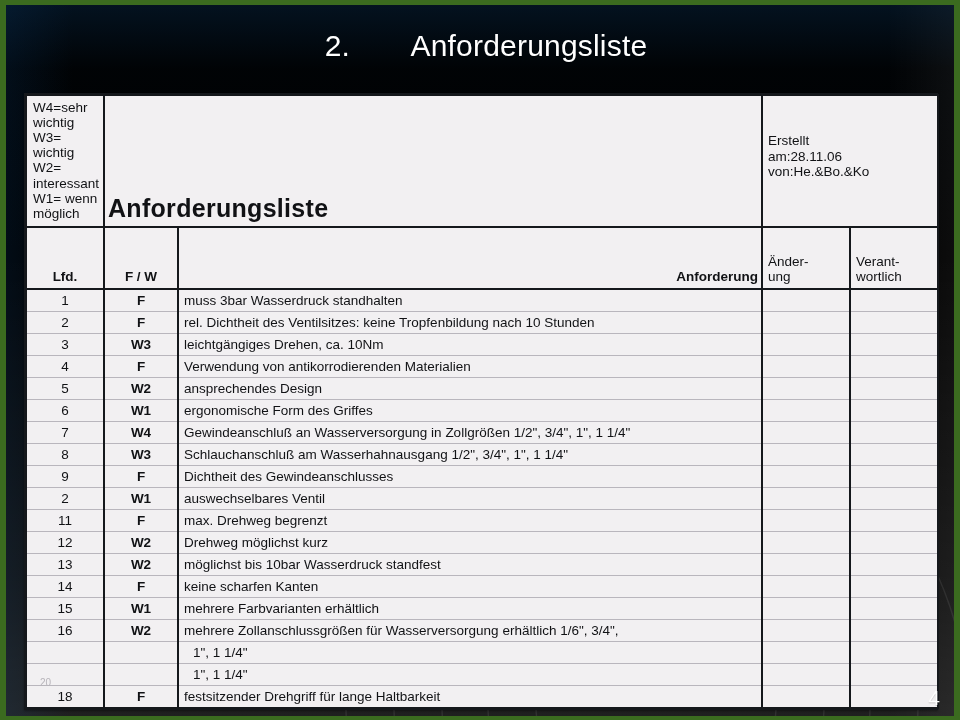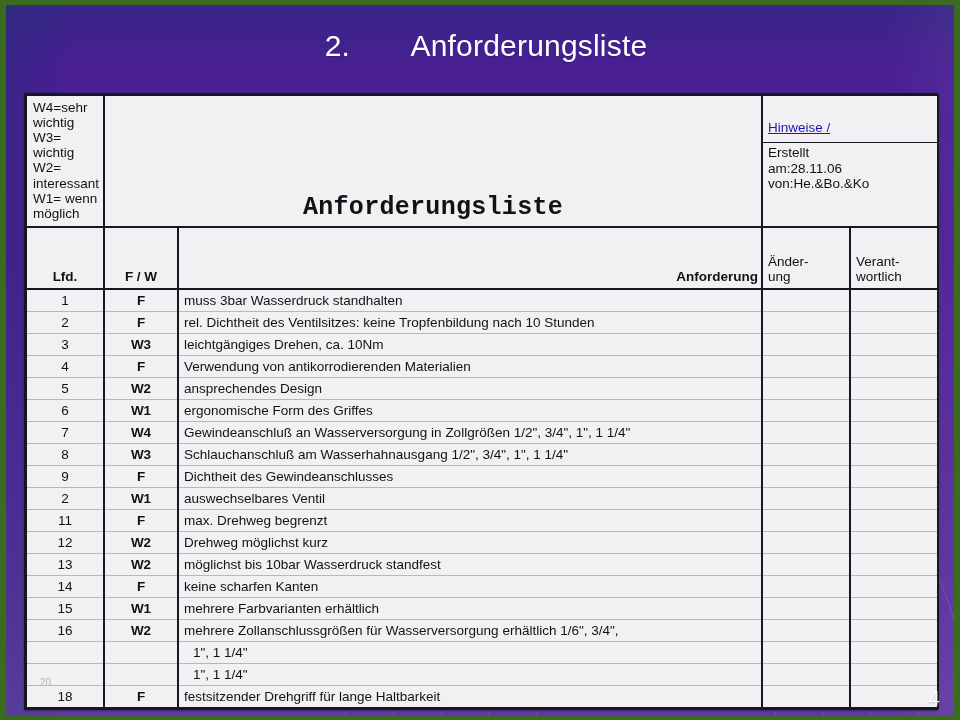--- a/index.html
+++ b/index.html
@@ -18,21 +18,21 @@
   
   #slide {
     position: relative;
     width: 960px;
     height: 720px;
     box-sizing: border-box;
     border-left: 6px solid #3b6b1f;
     border-right: 6px solid #3b6b1f;
     border-top: 5px solid #3b6b1f;
     border-bottom: 4px solid #3b6b1f;
-    background: #4c1d95;
+    background: #000000;
     overflow: hidden;
   }
   
   #bg-shade {
     position: absolute;
     left: 0; top: 0; right: 0; bottom: 0;
     background:
       linear-gradient(to bottom, rgba(12,60,105,0.30) 0%, rgba(12,60,105,0.05) 9%,
                       rgba(255,255,255,0.00) 35%, rgba(255,255,255,0.07) 80%,
                       rgba(255,255,255,0.12) 100%),
@@ -111,24 +111,23 @@
 
   
   .legend-cell {
     padding: 4px 5px 5px 6px !important;
     font-size: 13.5px;
     line-height: 1.24;
     vertical-align: top !important;
     white-space: pre-line;
   }
   .bigtitle-cell {
-    text-align: center;
+    text-align: left;
     vertical-align: bottom !important;
     padding-bottom: 4px !important;
-    font-family: Liberation Mono, monospace;
   }
   .bigtitle-cell span {
     font-size: 25px;
     font-weight: bold;
     letter-spacing: 0.3px;
   }
   .hinweise-cell {
     padding: 1px 4px 1px 5px !important;
     vertical-align: top !important;
     height: 21px;
@@ -204,25 +203,20 @@
 W3= wichtig
 W2= interessant
 W1= wenn möglich</td>
           <td class="bigtitle-cell bt bl bb br" colspan="2">
             <span>Anforderungsliste</span>
           </td>
           <td class="bt br" colspan="2" style="padding:0 !important;border-left:2px solid #15181c;border-bottom:2px solid #15181c;">
             <table class="xl" style="width:100%;border-collapse:collapse;">
               <tbody>
                 <tr>
-                  <td class="hinweise-cell" style="border:0;border-bottom:1px solid #15181c;">
-                    <span>Hinweise /</span>
-                  </td>
-                </tr>
-                <tr>
                   <td class="erstellt-cell" style="border:0;height:54px;">Erstellt
 am:28.11.06
 von:He.&amp;Bo.&amp;Ko</td>
                 </tr>
               </tbody>
             </table>
           </td>
         </tr>
 
         <tr style="height:62px">

